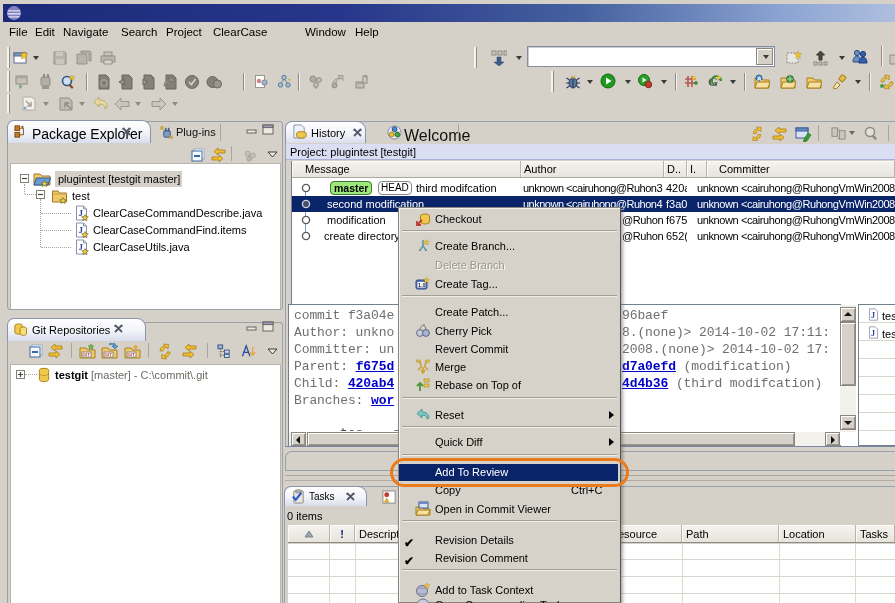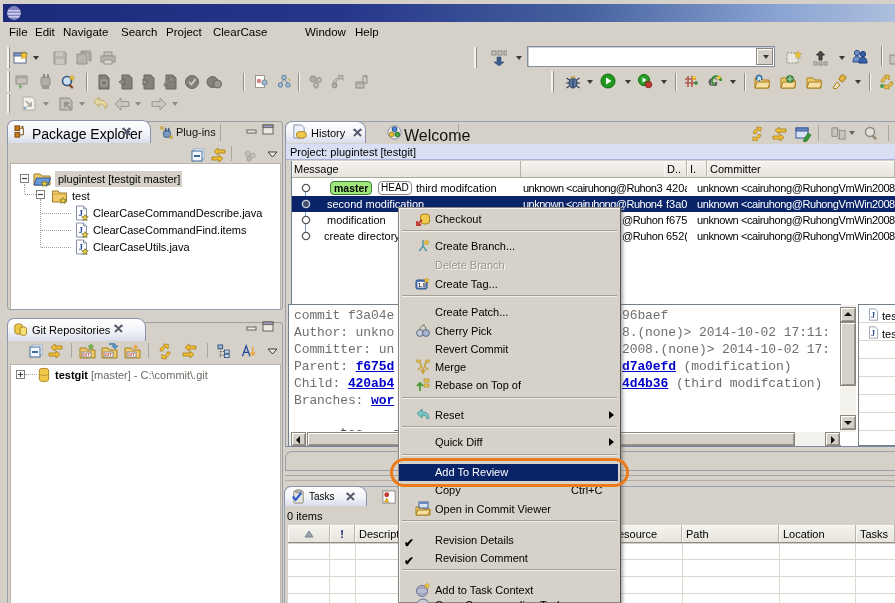--- a/index.html
+++ b/index.html
@@ -514,24 +514,25 @@
  <svg class="abs" style="left:863px;top:125px" width="16" height="16" viewBox="0 0 16 16">
       <circle cx="7" cy="7" r="4.5" fill="#e2e0da" stroke="#8f8b82" stroke-width="1.5"></circle>
       <rect x="10.4" y="9.6" width="5.4" height="2.6" rx="1" transform="rotate(45 10.4 9.6)" fill="#9a8a78"></rect>
     </svg>
  <div class="abs" style="left:888px;top:125px;width:1px;height:16px;background:#aaa69d"></div>
 
  <div class="abs" style="left:286px;top:144px;width:609px;height:16px;background:#d9def2;border-bottom:1px solid #a8b0d4"></div>
  <span class="abs" style="left:290px;top:146px;font-size:11px">Project: plugintest [testgit]</span>
 
  <div class="abs" style="left:292px;top:161px;width:603px;height:17px;background:linear-gradient(#f6f5f1,#e4e2da);border-bottom:1px solid #aca89f">
-  <div class="th" style="left:0;width:229px;padding-left:2px">Message</div>
+  <div class="th" style="left:0;width:229px;padding-left:13px">Message</div>
+  <div class="th" style="left:229px;width:143px;padding-left:3px">Author</div>
   <div class="th" style="left:372px;width:23px;padding-left:3px">D..</div>
   <div class="th" style="left:395px;width:20px;padding-left:3px">I.</div>
-  <div class="th" style="left:415px;width:188px;padding-left:3px">Committer</div>
+  <div class="th" style="left:415px;width:188px;padding-left:12px">Committer</div>
  </div>
 
  <div class="abs" style="left:305px;top:188px;width:1px;height:48px;background:#7aa0cc"></div>
 
  <div class="abs" style="left:292px;top:180px;width:603px;height:16px;overflow:hidden;white-space:nowrap">
    <span class="abs" style="left:38px;top:1px;background:#9ee87c;border:1px solid #3a7a30;border-radius:4px;font-weight:bold;font-size:10.5px;padding:0 3px;line-height:12px">master</span>
    <span class="abs" style="left:86px;top:1px;background:#fff;border:1px solid #888;box-shadow:0 0 0 1px #fff inset;border-radius:4px;font-size:10px;padding:0 2px;line-height:12px">HEAD</span>
    <span class="abs" style="left:124px;top:2px">third modifcation</span>
    <span class="abs" style="left:231px;top:2px;width:141px;overflow:hidden;letter-spacing:-0.5px">unknown &lt;cairuhong@Ruhon3 wee</span>
    <span class="abs" style="left:374px;top:2px;width:21px;overflow:hidden">420a</span>

